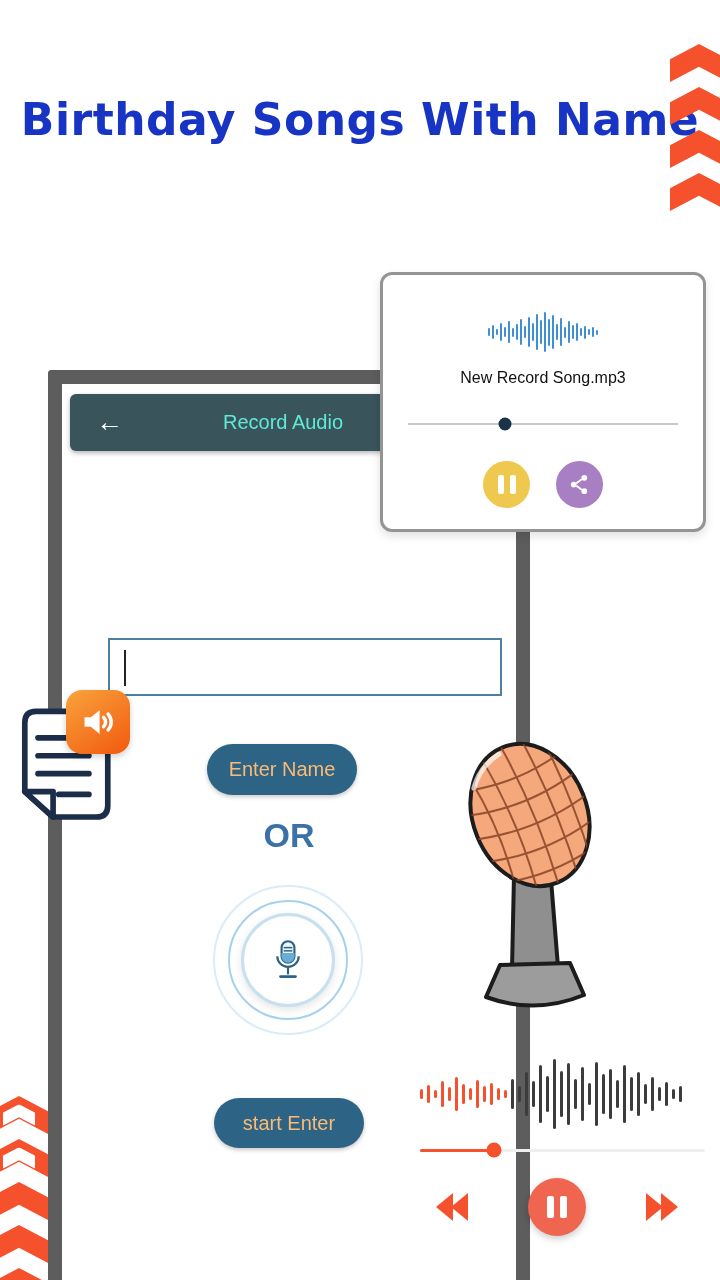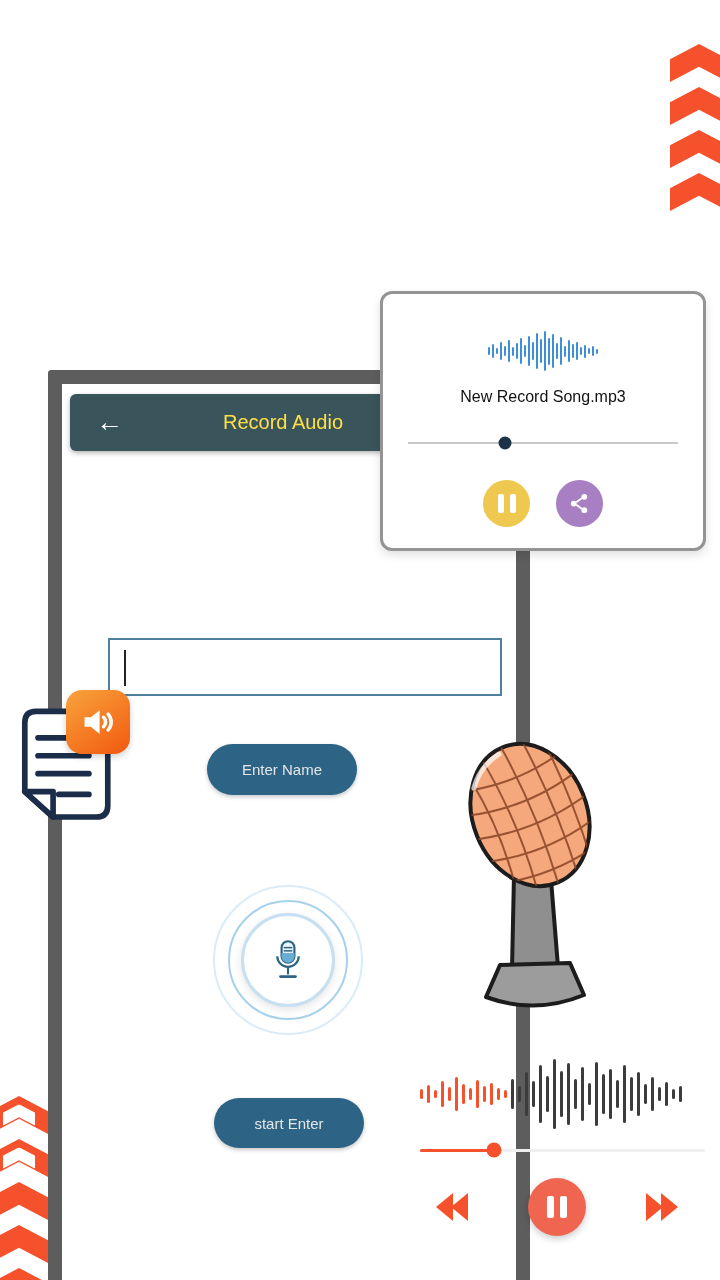--- a/index.html
+++ b/index.html
@@ -36,30 +36,30 @@
     border-radius:4px 4px 0 0; background:#fff; z-index:1;
   }
   .appbar {
     position:absolute; top:10px; left:8px; right:8px; height:57px;
     background:var(--appbar, #3a545c); border-radius:6px;
     display:flex; align-items:center; box-shadow:0 2px 5px rgba(0,0,0,.30);
   }
   .back { color:#fff; font-size:27px; margin-left:26px; line-height:1; cursor:pointer; }
   .appbar-title {
     position:absolute; left:0; right:12px; text-align:center;
-    color:#fde047; font-size:20px; font-weight:500;
+    color:#5eead4; font-size:20px; font-weight:500;
   }
   .name-input {
     position:absolute; left:46px; top:254px; width:394px; height:58px;
     border:2px solid #4f7fa0; background:#fff; cursor:text;
   }
   .caret { position:absolute; left:14px; top:10px; width:2px; height:36px; background:#222; }
   .teal-btn {
     position:absolute; border:none; cursor:pointer;
-    background:var(--teal, #2d6485); color:#e5e5e5; font-size:15px;
+    background:var(--teal, #2d6485); color:#fdba74; font-size:20px;
     border-radius:26px; box-shadow:0 2px 4px rgba(0,0,0,.22);
   }
   .enter-name { left:145px; top:360px; width:150px; height:51px; }
   .start-rec  { left:152px; top:714px; width:150px; height:50px; }
   .or {
     position:absolute; top:432px; left:0; right:0; text-align:center;
     font-size:34px; font-weight:bold; color:var(--or-blue, #3a72a8);
   }
   .mic-wrap { position:absolute; left:151px; top:501px; width:150px; height:150px; cursor:pointer; }
   .ring { position:absolute; border-radius:50%; }
@@ -68,21 +68,21 @@
   .mic-core {
     position:absolute; inset:28px; border-radius:50%; background:#fff;
     border:3px solid #c6e0f2; display:flex; align-items:center; justify-content:center;
     box-shadow:0 3px 8px rgba(0,0,0,.10);
   }
 
   
   .card {
     position:absolute; left:380px; top:272px; width:326px; height:260px;
     background:#fff; border:3px solid var(--card-border, #949494); border-radius:12px;
-    box-shadow:0 4px 10px rgba(0,0,0,.12); z-index:3;margin-top:19px;
+    box-shadow:0 4px 10px rgba(0,0,0,.12); z-index:3;
   }
   .wf { display:flex; align-items:center; }
   .wf .wf-bar { flex:0 0 auto; border-radius:2px; }
   .wf-card { position:absolute; top:34px; left:0; right:0; height:46px; justify-content:center; gap:2px; }
   .wf-card .wf-bar { width:2px; }
   .fname { position:absolute; top:94px; left:0; right:0; text-align:center; font-size:16px; font-weight:500; color:#111; }
   .slider { position:absolute; left:25px; right:25px; top:142px; height:13px; cursor:pointer; }
   .slider-track { position:absolute; left:0; right:0; top:6px; height:2px; background:#c9c9c9; }
   .slider-dot {
     position:absolute; top:50%; width:13px; height:13px; border-radius:50%;
@@ -148,40 +148,42 @@
       <span class="appbar-title">Record Audio</span>
     </div>
 
     <div class="name-input">
       <span class="caret"></span>
       <span></span>
     </div>
 
     <button class="teal-btn enter-name">Enter Name</button>
 
+    <div class="or">OR</div>
 
     <div class="mic-wrap">
       <div class="ring r1"></div>
       <div class="ring r2"></div>
       <div class="mic-core">
         <svg viewBox="0 0 28 40" width="30" height="43">
           <rect x="8" y="2" width="12" height="20" rx="6" fill="#eaf4fb" stroke="#2d6485" stroke-width="2"></rect>
           <path d="M8 13 h12 v3 a6 6 0 0 1 -12 0 z" fill="#6aaed6"></path>
           <line x1="10" y1="8" x2="18" y2="8" stroke="#2d6485" stroke-width="1.4"></line>
           <line x1="10" y1="11" x2="18" y2="11" stroke="#2d6485" stroke-width="1.4"></line>
           <path d="M4 16 a10 10 0 0 0 20 0" fill="none" stroke="#2d6485" stroke-width="2"></path>
           <line x1="14" y1="26.5" x2="14" y2="33" stroke="#2d6485" stroke-width="2"></line>
           <line x1="7" y1="35" x2="21" y2="35" stroke="#2d6485" stroke-width="2.5" stroke-linecap="round"></line>
         </svg>
       </div>
     </div>
 
     <button class="teal-btn start-rec">start Enter</button>
   </div>
 
+  <h1 class="title">Birthday Songs With Name</h1>
 
   <div class="chev-col chev-tr">
     <div class="chev"></div>
     <div class="chev"></div>
     <div class="chev"></div>
     <div class="chev"></div>
   </div>
   <div class="chev-col chev-bl">
     <div class="chev">
         <span class="chev-inner"></span>

